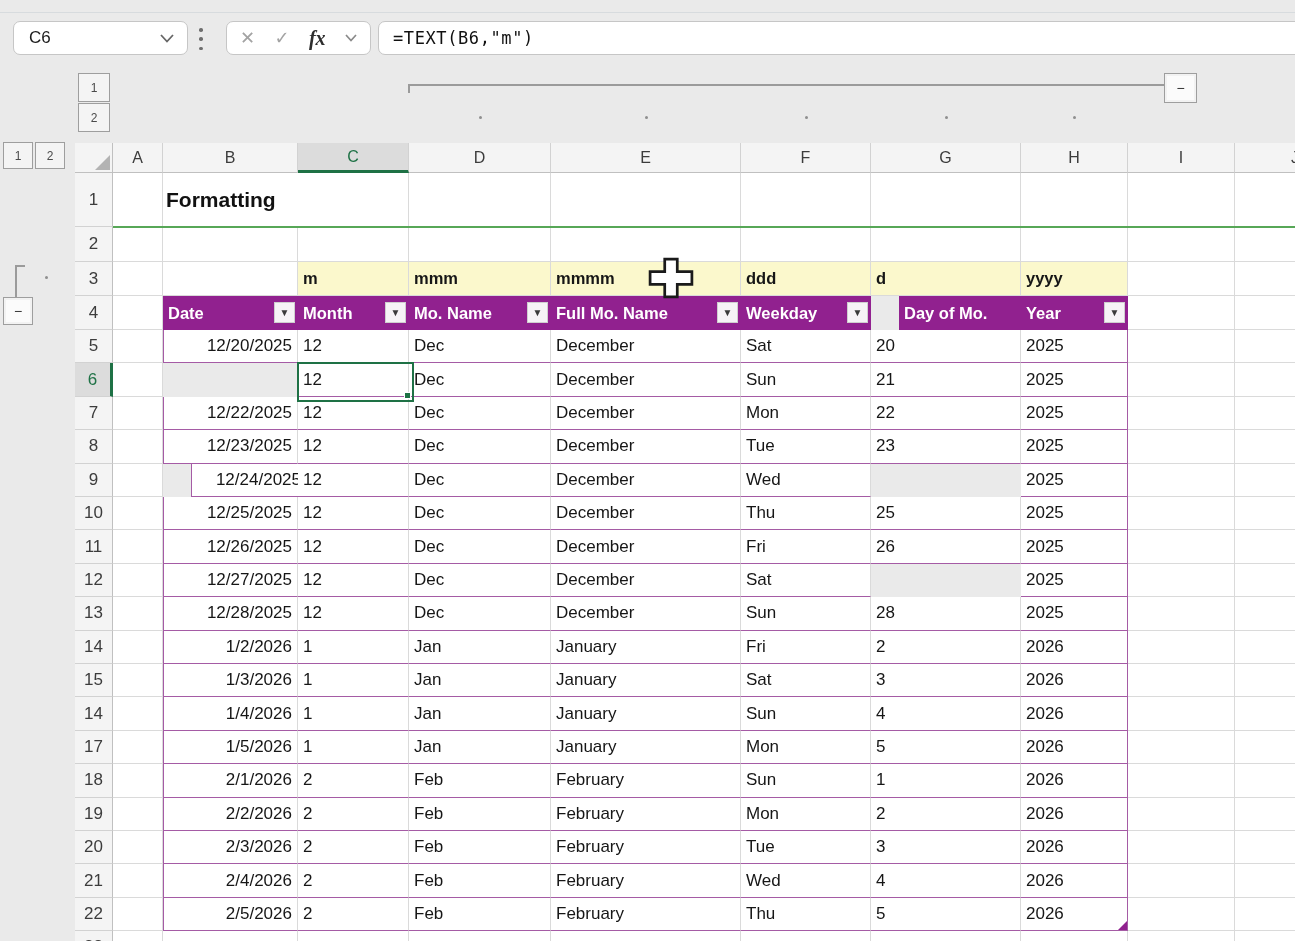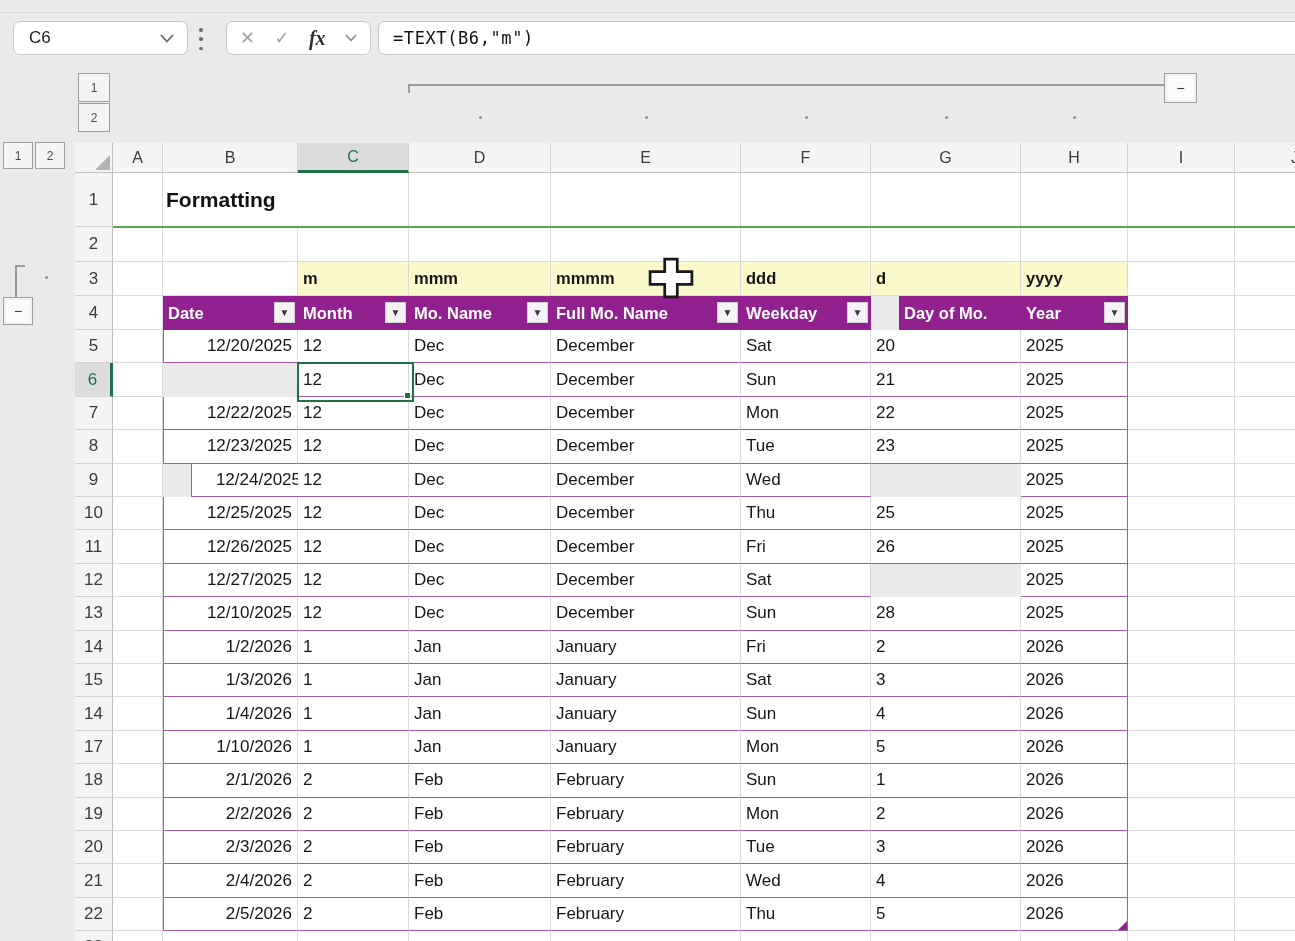--- a/index.html
+++ b/index.html
@@ -280,21 +280,21 @@
       <div class="cell" style="position: absolute; left: 113px; top: 563.8px; width: 50px; height: 33.4px;"></div>
       <div class="cell tdata t-left align-r" style="position: absolute; left: 163px; top: 563.8px; width: 135px; height: 33.4px;">12/27/2025</div>
       <div class="cell tdata" style="position: absolute; left: 298px; top: 563.8px; width: 111px; height: 33.4px;">12</div>
       <div class="cell tdata" style="position: absolute; left: 409px; top: 563.8px; width: 142px; height: 33.4px;">Dec</div>
       <div class="cell tdata" style="position: absolute; left: 551px; top: 563.8px; width: 190px; height: 33.4px;">December</div>
       <div class="cell tdata" style="position: absolute; left: 741px; top: 563.8px; width: 130px; height: 33.4px;">Sat</div>
       <div class="cell tdata t-right" style="position: absolute; left: 1021px; top: 563.8px; width: 107px; height: 33.4px;">2025</div>
       <div class="cell" style="position: absolute; left: 1128px; top: 563.8px; width: 107px; height: 33.4px;"></div>
       <div class="cell" style="position: absolute; left: 1235px; top: 563.8px; width: 121px; height: 33.4px;"></div>
       <div class="cell" style="position: absolute; left: 113px; top: 597.2px; width: 50px; height: 33.4px;"></div>
-      <div class="cell tdata t-left align-r" style="position: absolute; left: 163px; top: 597.2px; width: 135px; height: 33.4px;">12/10/2025</div>
+      <div class="cell tdata t-left align-r" style="position: absolute; left: 163px; top: 597.2px; width: 135px; height: 33.4px;">12/28/2025</div>
       <div class="cell tdata" style="position: absolute; left: 298px; top: 597.2px; width: 111px; height: 33.4px;">12</div>
       <div class="cell tdata" style="position: absolute; left: 409px; top: 597.2px; width: 142px; height: 33.4px;">Dec</div>
       <div class="cell tdata" style="position: absolute; left: 551px; top: 597.2px; width: 190px; height: 33.4px;">December</div>
       <div class="cell tdata" style="position: absolute; left: 741px; top: 597.2px; width: 130px; height: 33.4px;">Sun</div>
       <div class="cell tdata" style="position: absolute; left: 871px; top: 597.2px; width: 150px; height: 33.4px;">28</div>
       <div class="cell tdata t-right" style="position: absolute; left: 1021px; top: 597.2px; width: 107px; height: 33.4px;">2025</div>
       <div class="cell" style="position: absolute; left: 1128px; top: 597.2px; width: 107px; height: 33.4px;"></div>
       <div class="cell" style="position: absolute; left: 1235px; top: 597.2px; width: 121px; height: 33.4px;"></div>
       <div class="cell" style="position: absolute; left: 113px; top: 630.6px; width: 50px; height: 33.4px;"></div>
       <div class="cell tdata t-left align-r" style="position: absolute; left: 163px; top: 630.6px; width: 135px; height: 33.4px;">1/2/2026</div>
@@ -320,21 +320,21 @@
       <div class="cell tdata t-left align-r" style="position: absolute; left: 163px; top: 697.4px; width: 135px; height: 33.4px;">1/4/2026</div>
       <div class="cell tdata" style="position: absolute; left: 298px; top: 697.4px; width: 111px; height: 33.4px;">1</div>
       <div class="cell tdata" style="position: absolute; left: 409px; top: 697.4px; width: 142px; height: 33.4px;">Jan</div>
       <div class="cell tdata" style="position: absolute; left: 551px; top: 697.4px; width: 190px; height: 33.4px;">January</div>
       <div class="cell tdata" style="position: absolute; left: 741px; top: 697.4px; width: 130px; height: 33.4px;">Sun</div>
       <div class="cell tdata" style="position: absolute; left: 871px; top: 697.4px; width: 150px; height: 33.4px;">4</div>
       <div class="cell tdata t-right" style="position: absolute; left: 1021px; top: 697.4px; width: 107px; height: 33.4px;">2026</div>
       <div class="cell" style="position: absolute; left: 1128px; top: 697.4px; width: 107px; height: 33.4px;"></div>
       <div class="cell" style="position: absolute; left: 1235px; top: 697.4px; width: 121px; height: 33.4px;"></div>
       <div class="cell" style="position: absolute; left: 113px; top: 730.8px; width: 50px; height: 33.4px;"></div>
-      <div class="cell tdata t-left align-r" style="position: absolute; left: 163px; top: 730.8px; width: 135px; height: 33.4px;">1/10/2026</div>
+      <div class="cell tdata t-left align-r" style="position: absolute; left: 163px; top: 730.8px; width: 135px; height: 33.4px;">1/5/2026</div>
       <div class="cell tdata" style="position: absolute; left: 298px; top: 730.8px; width: 111px; height: 33.4px;">1</div>
       <div class="cell tdata" style="position: absolute; left: 409px; top: 730.8px; width: 142px; height: 33.4px;">Jan</div>
       <div class="cell tdata" style="position: absolute; left: 551px; top: 730.8px; width: 190px; height: 33.4px;">January</div>
       <div class="cell tdata" style="position: absolute; left: 741px; top: 730.8px; width: 130px; height: 33.4px;">Mon</div>
       <div class="cell tdata" style="position: absolute; left: 871px; top: 730.8px; width: 150px; height: 33.4px;">5</div>
       <div class="cell tdata t-right" style="position: absolute; left: 1021px; top: 730.8px; width: 107px; height: 33.4px;">2026</div>
       <div class="cell" style="position: absolute; left: 1128px; top: 730.8px; width: 107px; height: 33.4px;"></div>
       <div class="cell" style="position: absolute; left: 1235px; top: 730.8px; width: 121px; height: 33.4px;"></div>
       <div class="cell" style="position: absolute; left: 113px; top: 764.2px; width: 50px; height: 33.4px;"></div>
       <div class="cell tdata t-left align-r" style="position: absolute; left: 163px; top: 764.2px; width: 135px; height: 33.4px;">2/1/2026</div>

